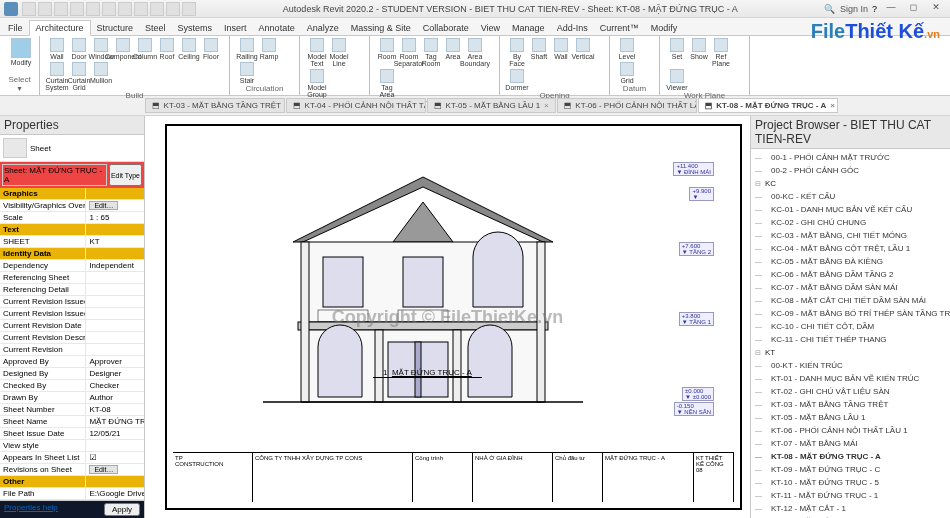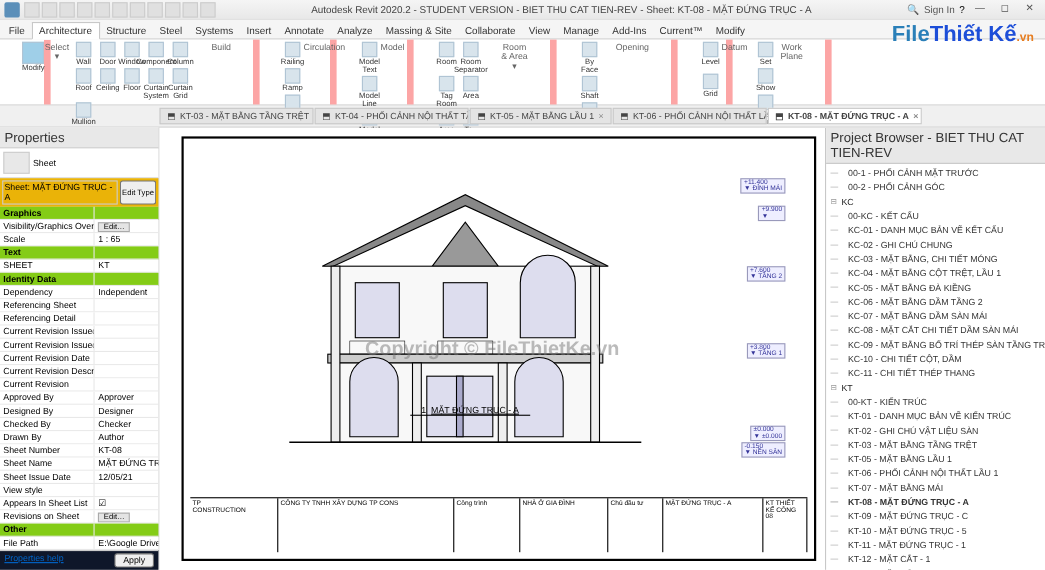--- a/index.html
+++ b/index.html
@@ -15,21 +15,21 @@
 .titlebar .signin { color:#555; font-size:9px; }
 .titlebar .winbtns span { display:inline-block; width:20px; height:14px; text-align:center; color:#555; }
 
 
 .ribbon-tabs { height:18px; background:#f5f5f5; display:flex; align-items:flex-end; padding-left:2px; border-bottom:1px solid #c8c8c8; }
 .ribbon-tabs .tab { padding:2px 6px; font-size:9px; color:#333; cursor:pointer; }
 .ribbon-tabs .tab.active { background:#fff; border:1px solid #c8c8c8; border-bottom:1px solid #fff; position:relative; top:1px; }
 
 
 .ribbon { height:60px; background:#fff; border-bottom:1px solid #c8c8c8; display:flex; }
-.ribbon-group { border-right:6px solid #fca5a5; padding:2px 20px; display:flex; flex-direction:row; justify-content:space-between; }
+.ribbon-group { border-right:1px solid #fca5a5; padding:2px 7px; display:flex; flex-direction:column; justify-content:space-between; }
 .ribbon-group .btns { display:flex; gap:2px; flex-wrap:wrap; align-items:flex-start; }
 .ribbon-btn { display:flex; flex-direction:column; align-items:center; width:28px; cursor:pointer; }
 .ribbon-btn-sm { width:20px; }
 .ribbon-btn .ico { width:20px; height:20px; background:#d8e4ec; border:1px solid #b0c4d4; }
 .ribbon-btn-sm .ico { width:14px; height:14px; }
 .ribbon-btn .lbl { font-size:7px; color:#333; text-align:center; line-height:1; margin-top:1px; }
 .ribbon-group-label { font-size:8px; color:#666; text-align:center; }
 .modify-btn .ico { background:#9fcfe8; }
 
 
@@ -40,25 +40,25 @@
 
 
 .main { display:flex; height:402px; }
 
 
 .properties { width:145px; background:#f5f5f5; border-right:1px solid #c8c8c8; display:flex; flex-direction:column; font-size:8px; }
 .panel-header { background:#e8e8e8; padding:2px 4px; border-bottom:1px solid #c8c8c8; font-size:12px; color:#333; }
 .prop-selector { display:flex; align-items:center; padding:3px; gap:3px; background:#fff; border-bottom:1px solid #ddd; }
 .prop-selector .thumb { width:24px; height:20px; background:#e8e8e8; border:1px solid #ccc; }
 .prop-row { display:flex; border-bottom:1px solid #e8e8e8; background:#fff; }
-.prop-row.header { background:#84cc16; font-weight:bold;justify-content:flex-end; }
+.prop-row.header { background:#eab308; font-weight:bold;justify-content:flex-end; }
 .prop-row .k { width:60%; padding:1px 3px; border-right:1px solid #e8e8e8; overflow:hidden; white-space:nowrap; }
 .prop-row .v { width:40%; padding:1px 3px; overflow:hidden; white-space:nowrap; }
 .prop-row .edit-btn { background:#e4e4e4; border:1px solid #aaa; padding:0 4px; font-size:7px; }
-.prop-combo { display:flex; padding:2px; gap:2px; background:#eab308; }
+.prop-combo { display:flex; padding:2px; gap:2px; background:#ef4444; }
 .prop-combo select,.prop-combo .combo { flex:1; font-size:8px; border:1px solid #ccc; padding:1px; }
 
 
 .canvas { flex:1; background:#fff; position:relative; overflow:hidden; }
 .sheet-frame { position:absolute; top:8px; left:20px; right:8px; bottom:8px; border:2px solid #000; background:#fff; }
 .drawing-area { position:absolute; top:6px; left:6px; right:6px; bottom:60px; }
 .titleblock { position:absolute; left:6px; right:6px; bottom:6px; height:50px; border-top:1px solid #000; display:flex; font-size:6px; }
 .titleblock > div { border-right:1px solid #000; padding:2px; }
 .house { position:absolute; left:80px; top:30px; width:340px; height:260px; }
 .house svg { width:100%; height:100%; }

